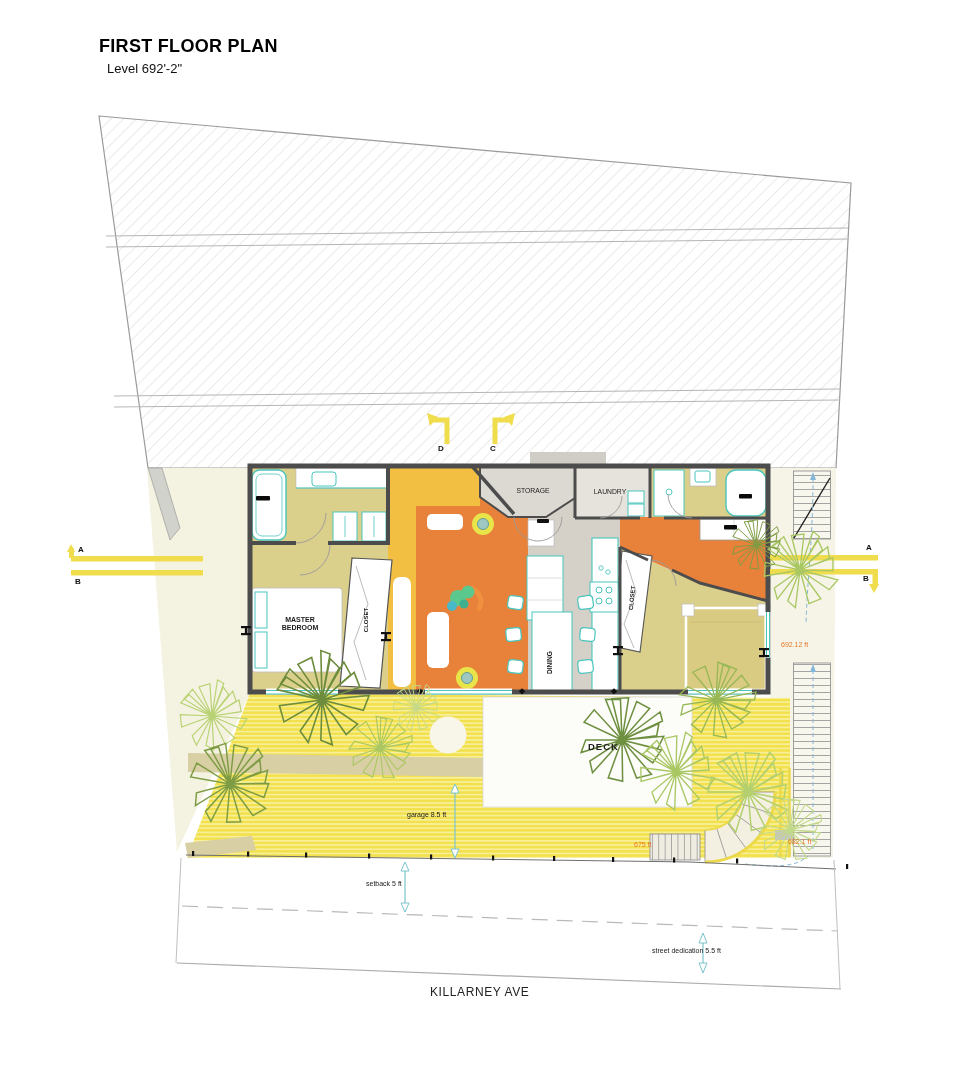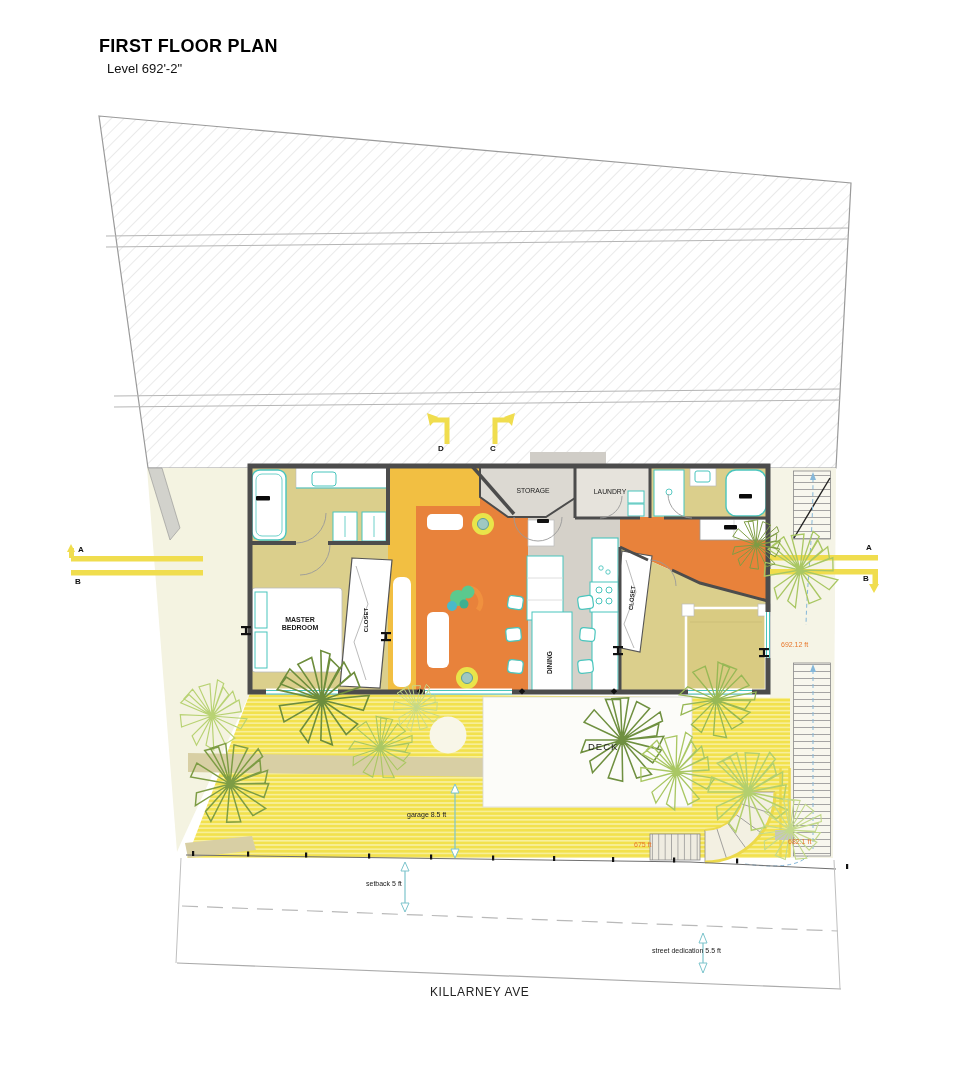--- a/index.html
+++ b/index.html
@@ -17,21 +17,21 @@
   .mAR{left:866px;top:543px;}
   .mBR{left:863px;top:574px;}
   .room{font-size:7px;font-weight:bold;color:#1a1a1a;text-align:center;}
   .master{left:278px;top:616px;width:44px;white-space:normal;line-height:1.2;}
   .rot{transform:rotate(-90deg);}
   .closet1{left:344px;top:617px;width:44px;font-size:6px;}
   .closet2{left:610px;top:595px;width:44px;font-size:6px;transform:rotate(-84deg);}
   .dining{left:527px;top:659px;width:44px;font-size:6.5px;}
   .storage{left:505px;top:487px;width:56px;font-weight:normal;font-size:6.8px;}
   .laundry{left:584px;top:488px;width:52px;font-weight:normal;font-size:6.8px;}
-  .deckL{left:588px;top:741px;font-size:9.5px;letter-spacing:1px;color:#222;font-weight:normal;}
+  .deckL{left:588px;top:741px;font-size:9.5px;letter-spacing:1px;color:#222;font-weight:bold;}
   .elev{font-size:7px;color:#e8772b;}
   .e692{left:781px;top:641px;}
   .e675{left:634px;top:841px;}
   .e682{left:788px;top:838px;}
   .dim{font-size:7px;color:#222;}
   .garage{left:407px;top:811px;}
   .setback{left:366px;top:880px;}
   .streetded{left:652px;top:947px;}
   .ave{left:430px;top:985px;font-size:12px;color:#222;letter-spacing:.6px;}
 </style>

